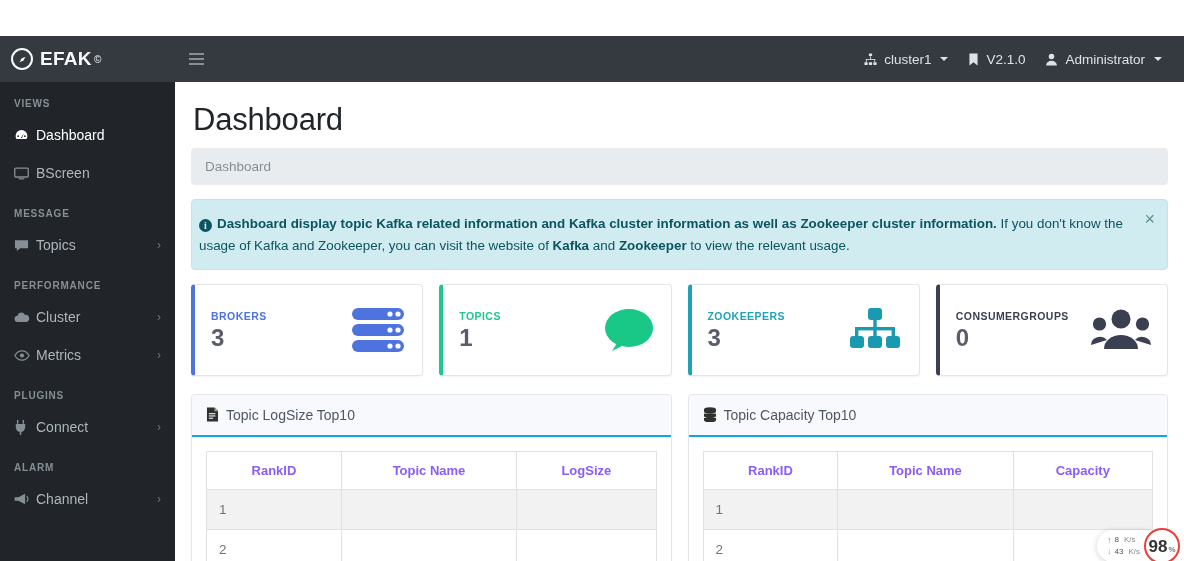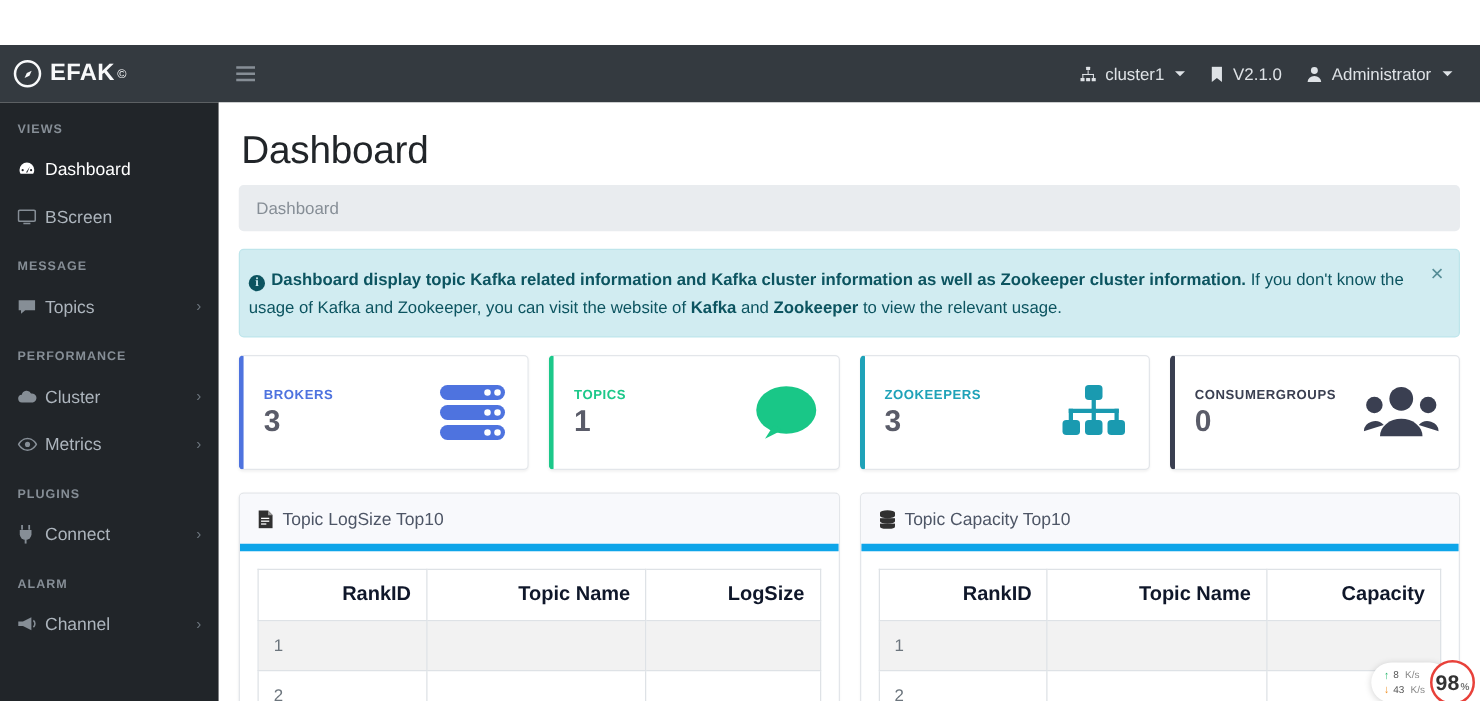--- a/index.html
+++ b/index.html
@@ -129,30 +129,30 @@
   .card-icon svg { display: block; }
 
   
   .panels { display: flex; gap: 16px; margin: 18px 16px 0 16px; }
   .panel {
     flex: 1; border: 1px solid #e3e6ea; border-radius: 4px;
     background: #fff; overflow: hidden;
     box-shadow: 0 1px 2px rgba(0,0,0,.04);
   }
   .panel-head {
-    background: #f8f9fc; border-bottom: 6px solid #0ea5e9;
+    background: #f8f9fc; border-bottom: 2px solid #0ea5e9;
     padding: 12px 14px; font-size: 14px; color: #4e5666;
-    display: flex; align-items: flex-end; gap: 7px;
+    display: flex; align-items: flex-start; gap: 7px;
   }
   .panel-head svg { display:block; }
   .panel-body { padding: 14px; }
   table.dt { width: 100%; border-collapse: collapse; font-size: 13.5px; }
   table.dt th {
-    text-align: right; padding: 11px 12px; font-weight: 700; color: #0f172a;
-    border: 1px solid #dee2e6; background: #fff; font-size: 16px;
+    text-align: center; padding: 11px 12px; font-weight: 700; color: #8b5cf6;
+    border: 1px solid #dee2e6; background: #fff; font-size: 13px;
   }
   table.dt td {
     padding: 12px 12px; border: 1px solid #dee2e6; color: #6c757d;
     font-size: 13.5px; height: 39px;
   }
   table.dt tbody tr:nth-child(odd) td { background: #f2f2f2; }
   table.dt tbody tr:nth-child(even) td { background: #ffffff; }
   .col-rank { width: 30%; }
   .col-topic { width: 39%; }
   .col-val { width: 31%; }

